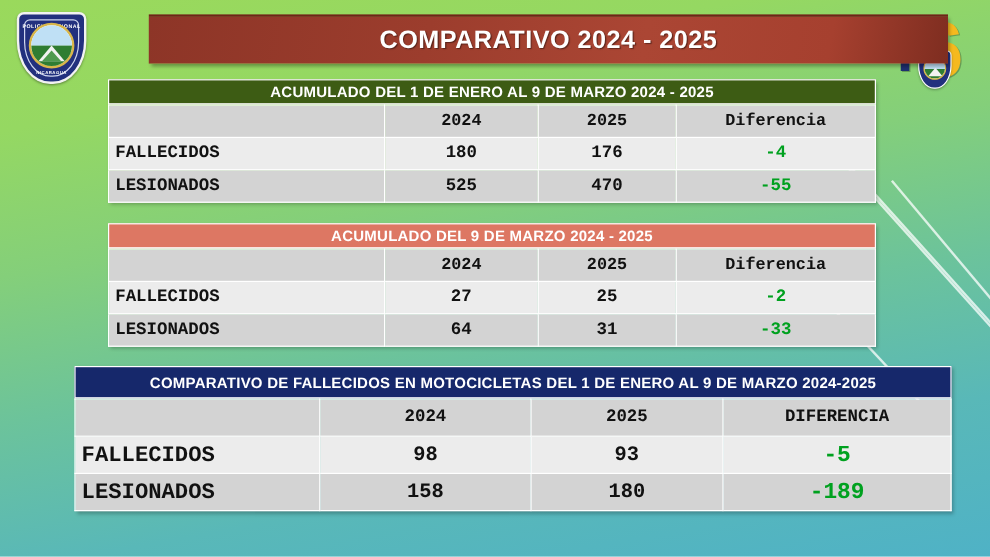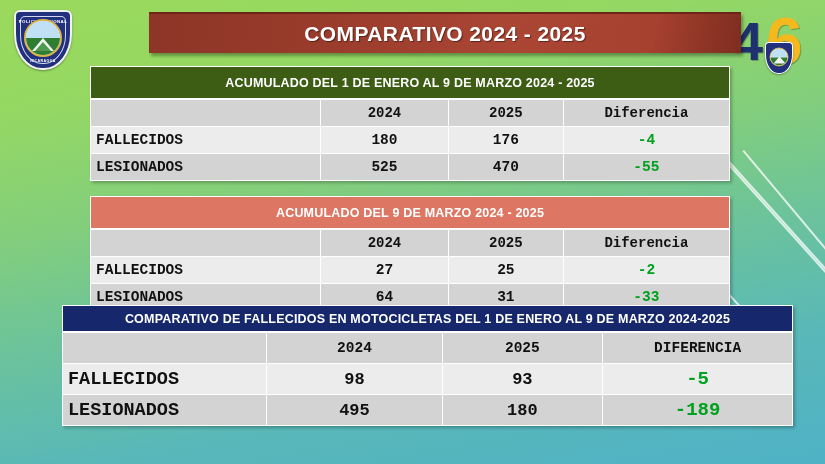--- a/index.html
+++ b/index.html
@@ -74,21 +74,21 @@
     border-radius:4px 4px 48% 48% / 4px 4px 60% 60%;
     box-shadow:0 1px 2px rgba(0,0,0,.3);
   }
   .mini-circ{
     position:absolute;left:50%;top:48%;transform:translate(-50%,-50%);
     width:17px;height:17px;border-radius:50%;background:#fff;border:1px solid #d8b64a;overflow:hidden;
   }
 
   
   .title-banner{
-    position:absolute;left:149px;top:12px;width:592px;height:39px;
+    position:absolute;left:124px;top:12px;width:666px;height:39px;
     background:linear-gradient(100deg,#8d3527 0%,#9c3d2d 35%,#ab4634 62%,#a6402f 85%,#7e2d20 100%);
     border-top:2px solid #6f2418;
     box-shadow:2px 3px 3px rgba(0,0,0,.33);
     display:flex;align-items:center;justify-content:center;
   }
   .title-banner span{
     color:#ffffff;font-size:21px;font-weight:bold;letter-spacing:.4px;
     text-shadow:1px 1px 1px rgba(0,0,0,.45);
   }
 
@@ -101,21 +101,21 @@
   }
   .tbl table{border-collapse:collapse;width:100%;table-layout:fixed;}
   .tbl td{
     border:1px solid #ffffff;text-align:center;box-sizing:border-box;
     font-weight:bold;color:#111;font-family:Liberation Mono, monospace;
   }
   .tbl td.lbl{text-align:left;padding-left:5px;margin-top:16px;}
   .tbl td.diff{color:#00a11f;}
 
   
-  .t12 .cap{height:33px;font-size:12.5px;letter-spacing:.2px;}
+  .t12 .cap{height:21px;font-size:12.5px;letter-spacing:.2px;}
   .t12 table td{height:27px;font-size:14.5px;}
   .t12 table td.hdr{font-size:14px;}
   .t12 table td.lbl{font-size:14.5px;}
 
   
   .t3 .cap{height:27px;font-size:12.5px;letter-spacing:.2px;}
   .t3 table td{height:31px;font-size:17px;}
   .t3 table td.hdr{font-size:14.5px;}
   .t3 table td.lbl{font-size:18.5px;}
   .t3 table td.diff{font-size:19px;}
@@ -191,21 +191,21 @@
       <tr class="row-b">
         <td class="lbl">LESIONADOS</td>
         <td>525</td>
         <td>470</td>
         <td class="diff">-55</td>
       </tr>
     </tbody>
       </table>
   </div>
 
-  <div class="tbl t12" style="left:90px;top:196px;width:640px;">
+  <div class="tbl t12" style="left:90px;top:186px;width:640px;">
     <div class="cap" style="background:#dd7763;">ACUMULADO DEL 9 DE MARZO 2024 - 2025</div>
     <table>
       <colgroup>
           <col style="width:36%">
           <col style="width:20%">
           <col style="width:18%">
           <col style="width:26%">
         </colgroup>
       <tbody>
           <tr class="row-h">
@@ -247,21 +247,21 @@
         <td class="hdr">DIFERENCIA</td>
       </tr>
       <tr class="row-a">
         <td class="lbl">FALLECIDOS</td>
         <td>98</td>
         <td>93</td>
         <td class="diff">-5</td>
       </tr>
       <tr class="row-b">
         <td class="lbl">LESIONADOS</td>
-        <td>495</td>
+        <td>158</td>
         <td>180</td>
         <td class="diff">-189</td>
       </tr>
     </tbody>
       </table>
   </div>
 
 </div>
 
 </body></html>

